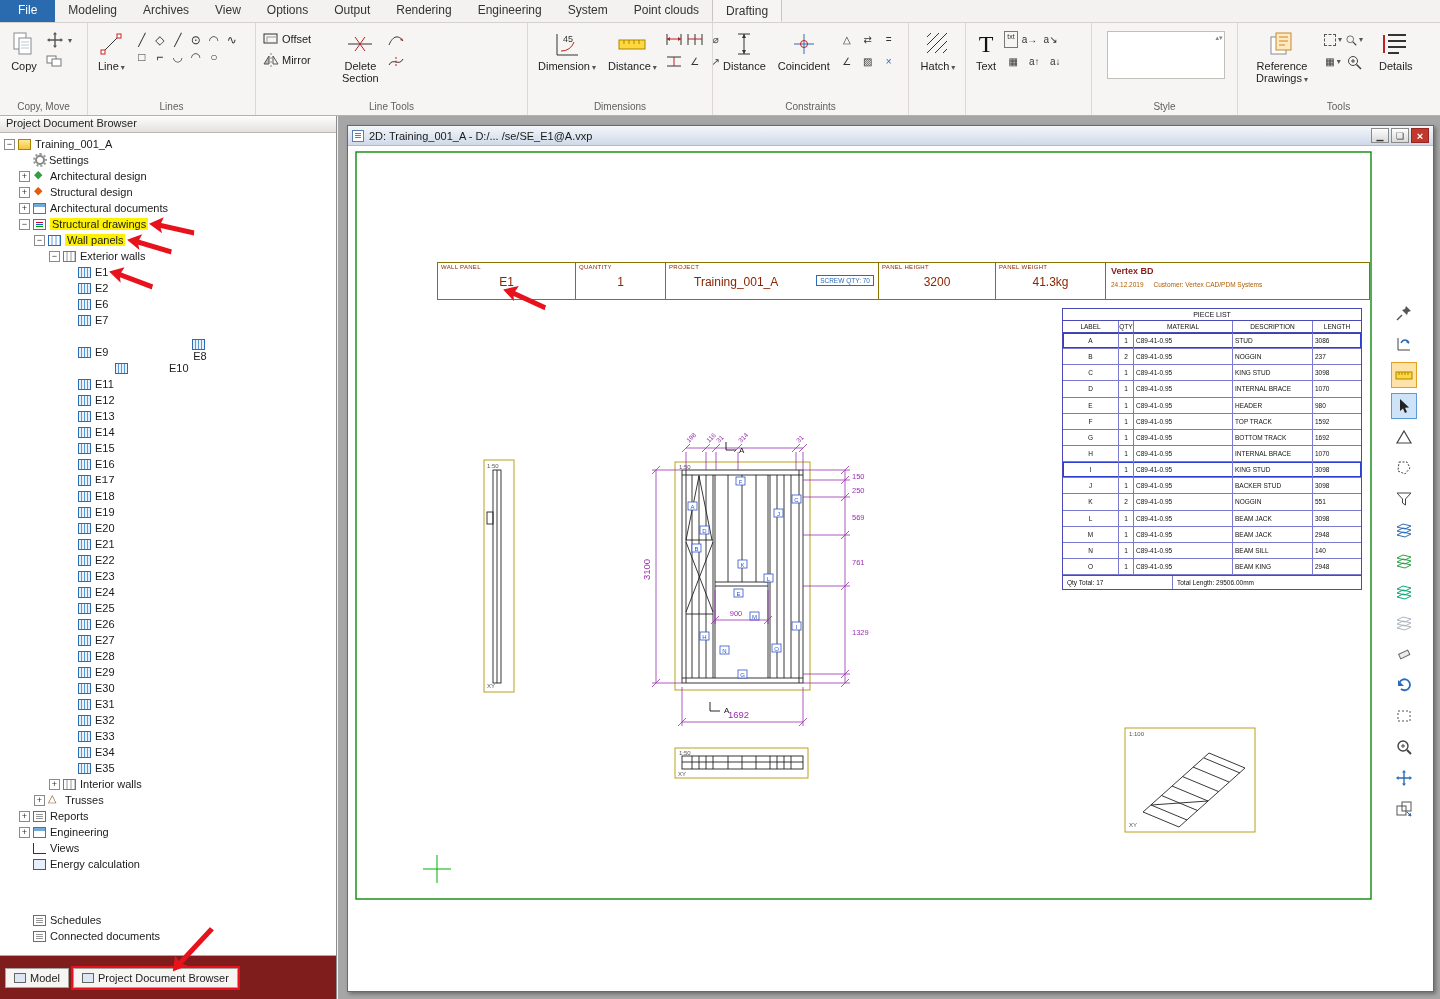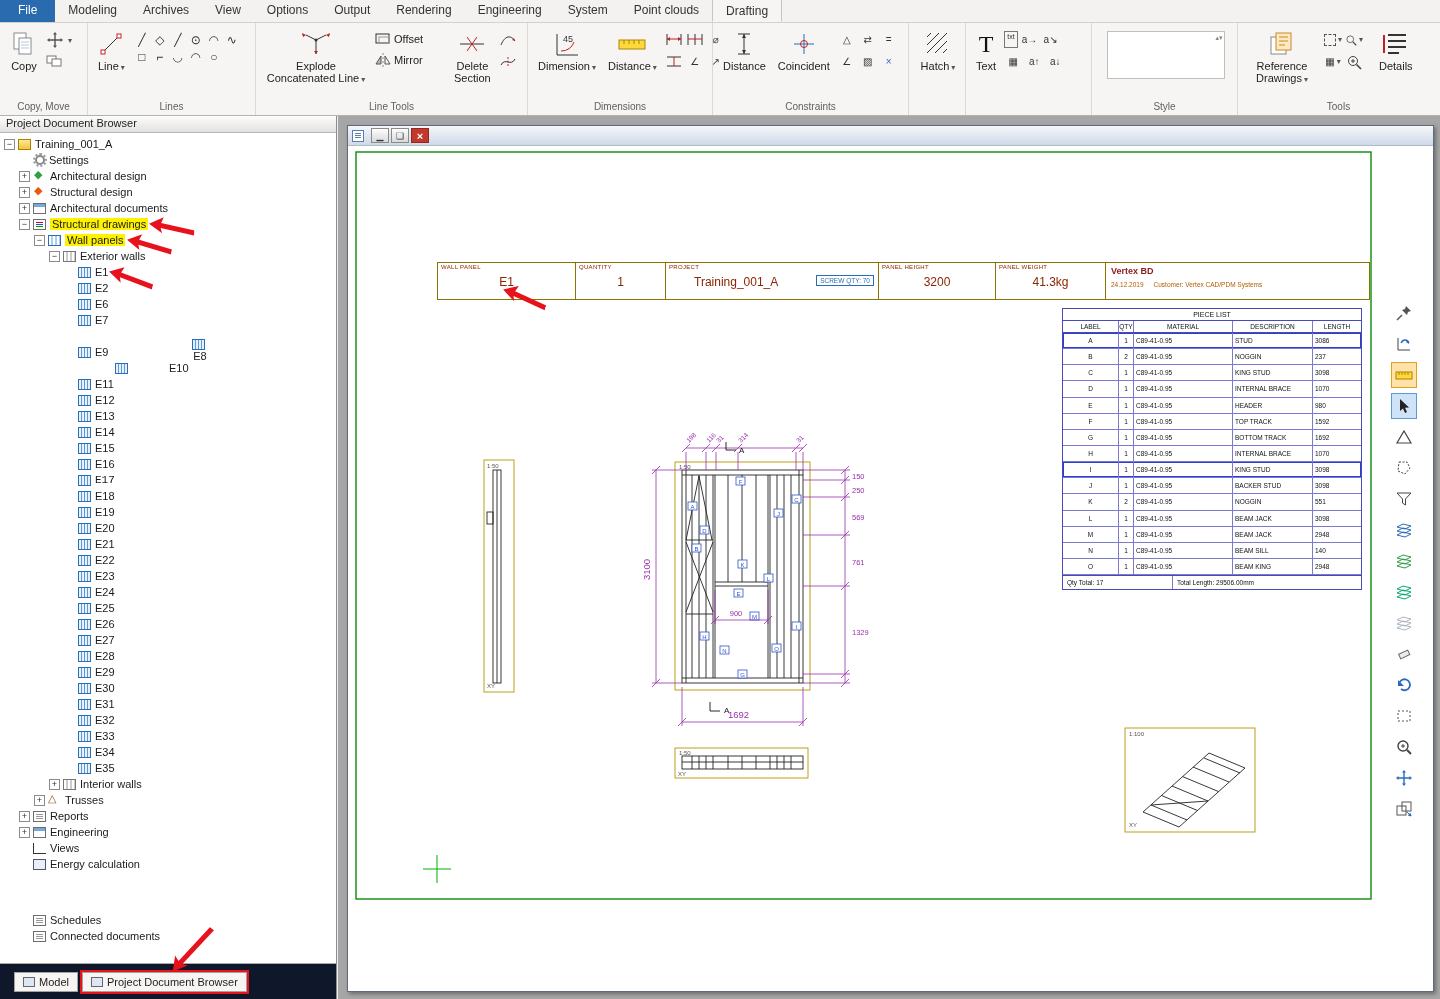--- a/index.html
+++ b/index.html
@@ -48,21 +48,21 @@
   .ic-draw::after{content:"";position:absolute;left:2px;top:2px;width:7px;height:1px;background:#c03;box-shadow:0 2px 0 #06c,0 4px 0 #090}
   .ic-grid-blue{border:1px solid #2b6cb8;background:repeating-linear-gradient(90deg,#fff 0 2px,#aecdf0 2px 4px)}
   .ic-grid-gray{border:1px solid #777;background:repeating-linear-gradient(90deg,#fff 0 2px,#ccc 2px 4px)}
   .ic-panel{border:1px solid #2b6cb8;background:repeating-linear-gradient(90deg,#e8f1fb 0 2px,#5b9bd5 2px 3px)}
   .ic-tri::before{content:"△";color:#8a5a2b;font-size:11px;position:absolute;top:-3px}
   .ic-doc{background:#fff;border:1px solid #6d6d6d}
   .ic-doc::after{content:"";position:absolute;left:2px;top:2px;width:7px;height:1px;background:#999;box-shadow:0 2px 0 #999,0 4px 0 #999}
   .ic-axes{border-left:1px solid #333;border-bottom:1px solid #333}
   .ic-calc{background:#e7f0fa;border:1px solid #556}
   .tlabel.hl{background:#fff200;padding:0 2px}
-  .panel-tabs{height:36px;flex:none;border-top:1px solid #aaa;background:#0f172a;display:flex;align-items:center;padding-left:14px;gap:4px}
+  .panel-tabs{height:44px;flex:none;border-top:1px solid #aaa;background:#7f1d1d;display:flex;align-items:center;padding-left:5px;gap:4px}
   .ptab{display:flex;align-items:center;gap:4px;font-size:11px;color:#222;padding:2px 8px;border:1px solid #a5a29d;background:#f6f5f3;height:20px}
   .ptab .pt-ic{width:12px;height:10px;border:1px solid #666;background:#dde7f3;flex:none}
   .ptab.annotated{box-shadow:0 0 0 2px #e8121c}
 
   
   .mdi{position:absolute;left:338px;top:116px;width:1102px;height:883px;background:#a6a6a6}
   .draw-window{position:absolute;left:9px;top:9px;width:1087px;height:867px;background:#fff;border:1px solid #5f6b7a;box-shadow:2px 2px 4px rgba(0,0,0,.35)}
   .win-titlebar{height:20px;background:linear-gradient(#f4f7fb,#cfd9e8);display:flex;align-items:center;padding:0 4px;font-size:11px;color:#1a1a1a;border-bottom:1px solid #b0bac8}
   .wicon{width:12px;height:12px;border:1px solid #5b7fae;background:#fff;margin-right:5px;position:relative;flex:none}
   .wicon::after{content:"";position:absolute;left:2px;top:2px;width:6px;height:1px;background:#5b7fae;box-shadow:0 2px 0 #5b7fae,0 4px 0 #5b7fae}
@@ -195,31 +195,20 @@
           <span class="g-ic">◡</span>
           <span class="g-ic">◠</span>
           <span class="g-ic">○</span>
         </div>
       </div>
       <div class="rgl">Lines</div>
     </div>
 
     <div class="rgroup" style="width:272px">
       <div class="rcontent">
-        <div class="rbig" style="width:108px">
-          <span class="ricon">
-              <svg width="34" height="28" viewBox="0 0 34 28">
-                <path d="M17 24V10M17 10L7 5M17 10l10-5" fill="none" stroke="#333"></path>
-                <path d="M7 5L3 3l1 4zM27 5l4-2-1 4zM17 24l-2-3h4z" fill="#b22"></path>
-                <circle cx="17" cy="10" r="1.5" fill="#333"></circle>
-              </svg>
-            </span>
-          <span>Explode</span>
-          <span><span>Concatenated Line</span><i class="dd">▾</i></span>
-        </div>
         <div class="rcolmini" style="width:72px">
           <span class="rsm">
               <svg width="18" height="16" viewBox="0 0 18 16">
                 <rect x="2" y="3" width="13" height="9" fill="none" stroke="#333"></rect>
                 <rect x="5" y="6" width="10" height="6" fill="none" stroke="#999"></rect>
               </svg>
               <span>Offset</span>
             </span>
           <span class="rsm">
               <svg width="18" height="16" viewBox="0 0 18 16">
@@ -698,20 +687,21 @@
         <span class="pt-ic"></span>
         <span>Project Document Browser</span>
       </div>
     </div>
   </div>
 
   <div class="mdi">
     <div class="draw-window">
       <div class="win-titlebar">
         <span class="wicon"></span>
+        <span class="wtitle">2D: Training_001_A - D:/... /se/SE_E1@A.vxp</span>
         <span class="wbtn">▁</span>
         <span class="wbtn">❏</span>
         <span class="wbtn close">×</span>
       </div>
       <div class="canvas">
 
         <svg class="drawing" width="1085" height="845" viewBox="0 0 1085 845">
 
           <rect x="8" y="6" width="1015" height="747" fill="none" stroke="#0a8a0a" stroke-width="1.4"></rect>
 

